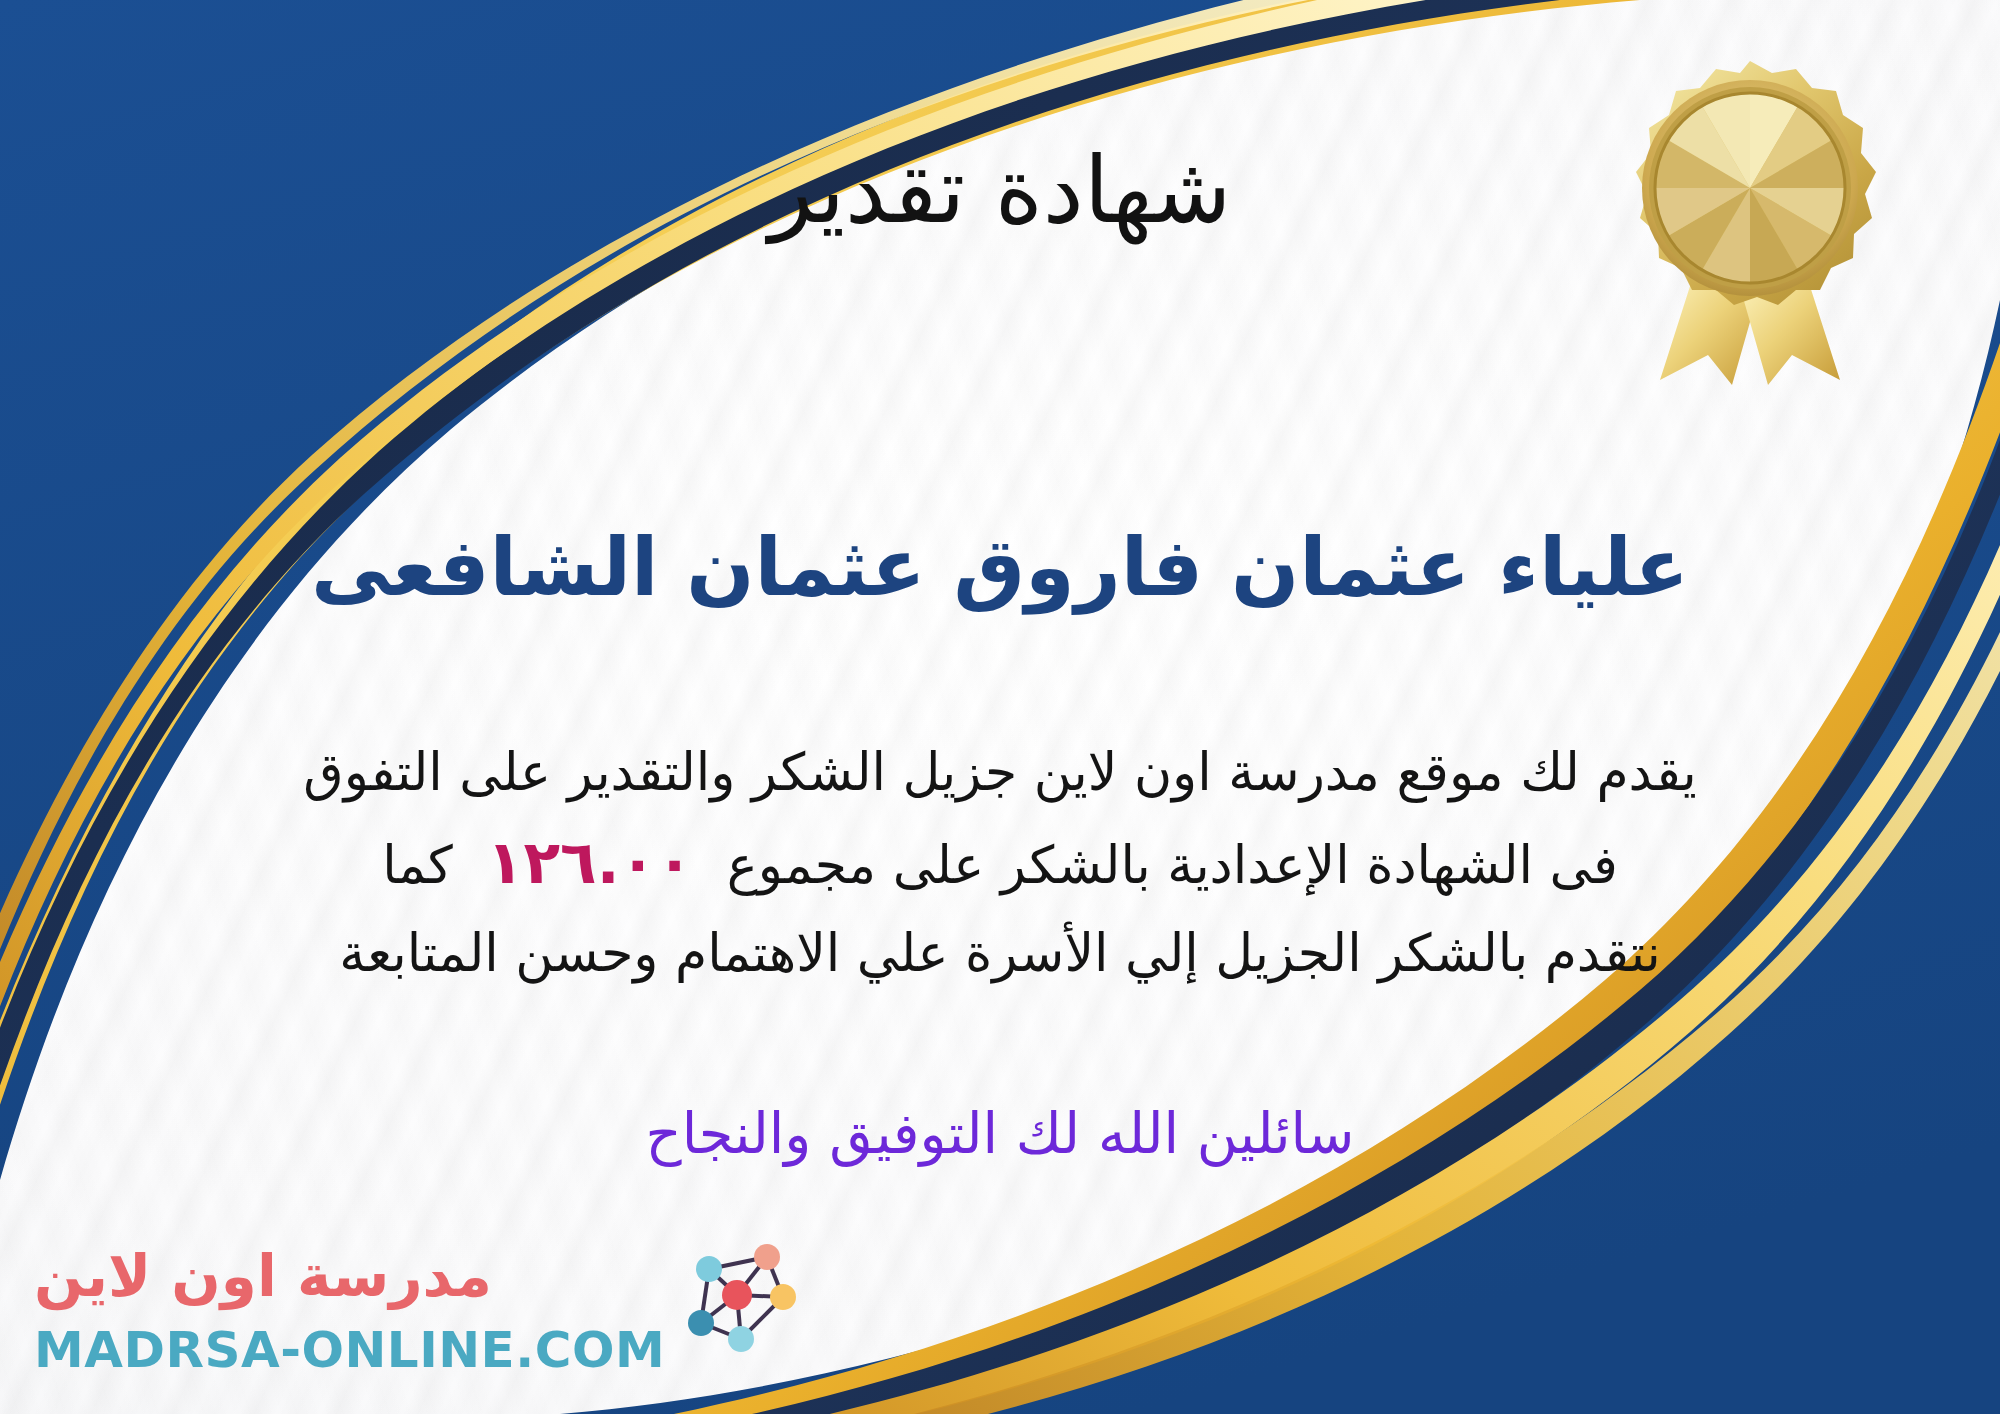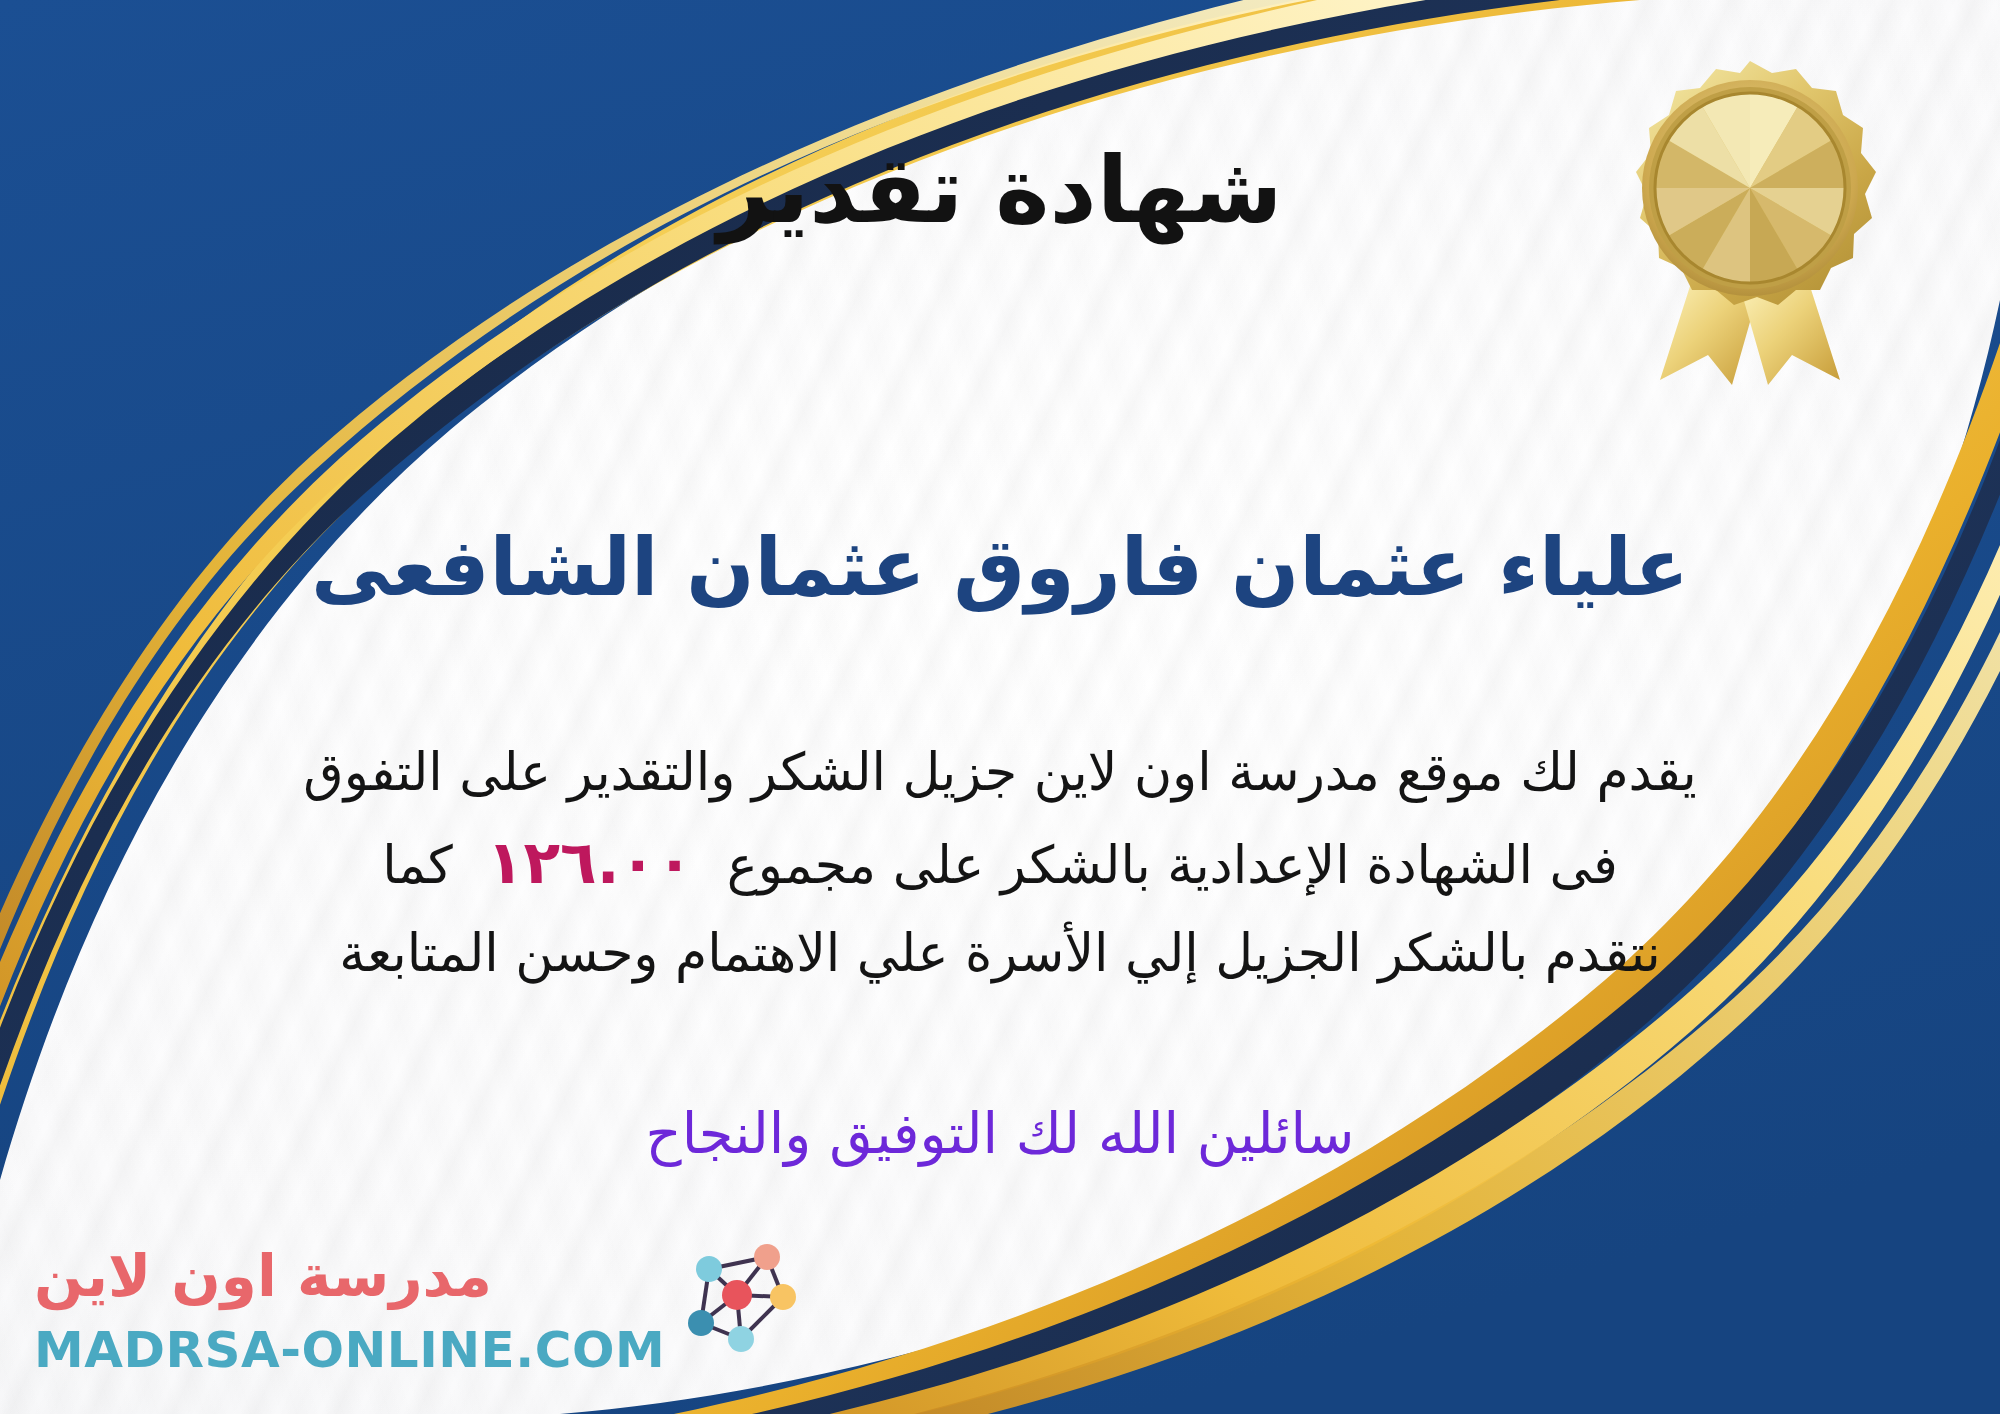--- a/index.html
+++ b/index.html
@@ -52,21 +52,21 @@
     position:absolute;
     left:0; right:0; top:0;
     text-align:center;
     direction:rtl;
   }
 
   .cert-title{
     position:absolute;
     top:140px; left:0; right:0;
     font-size:92px;
-    font-weight:700;
+    font-weight:400;
     letter-spacing:2px;
     color:#121212;
     line-height:1.1;
   }
 
   .student-name{
     position:absolute;
     top:520px; left:0; right:0;
     font-size:80px;
     font-weight:700;

